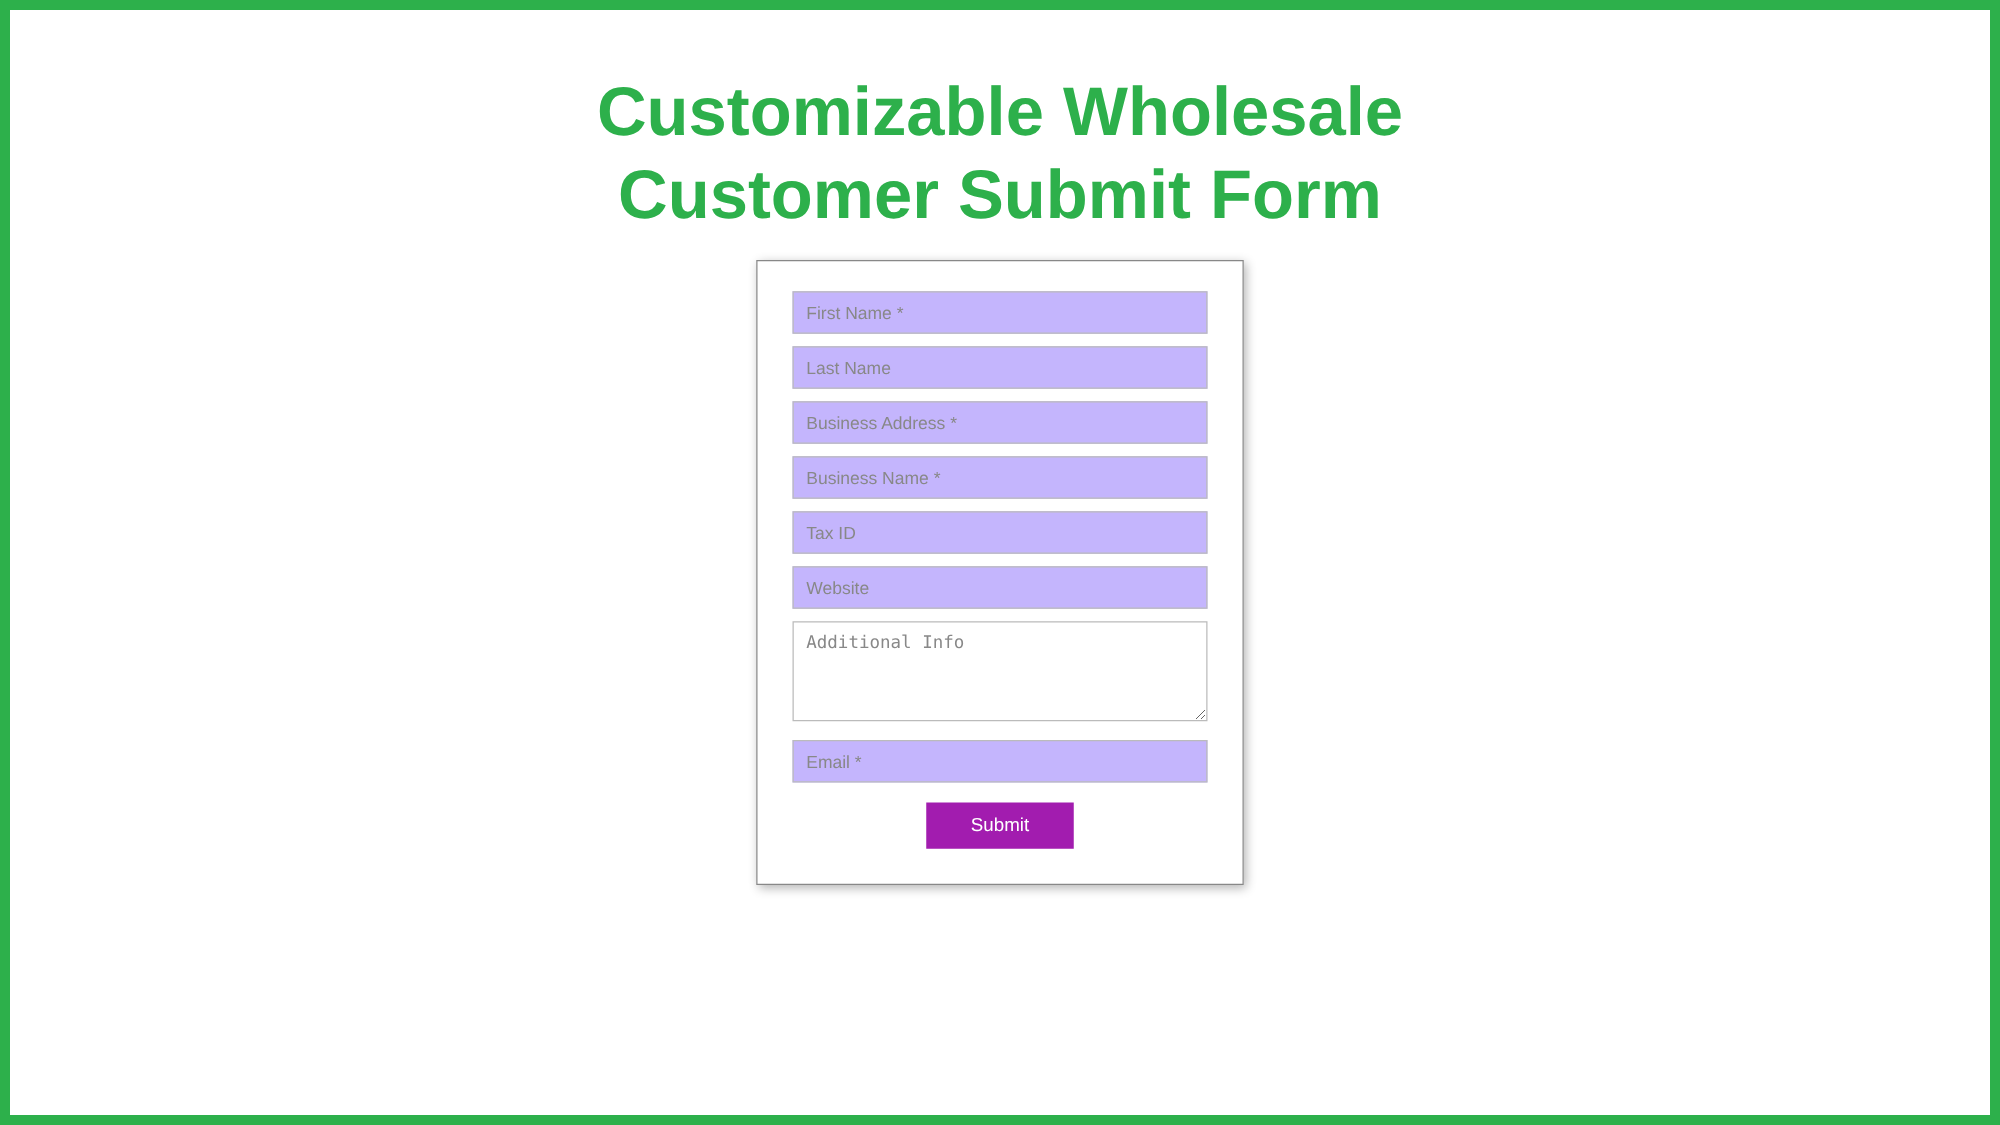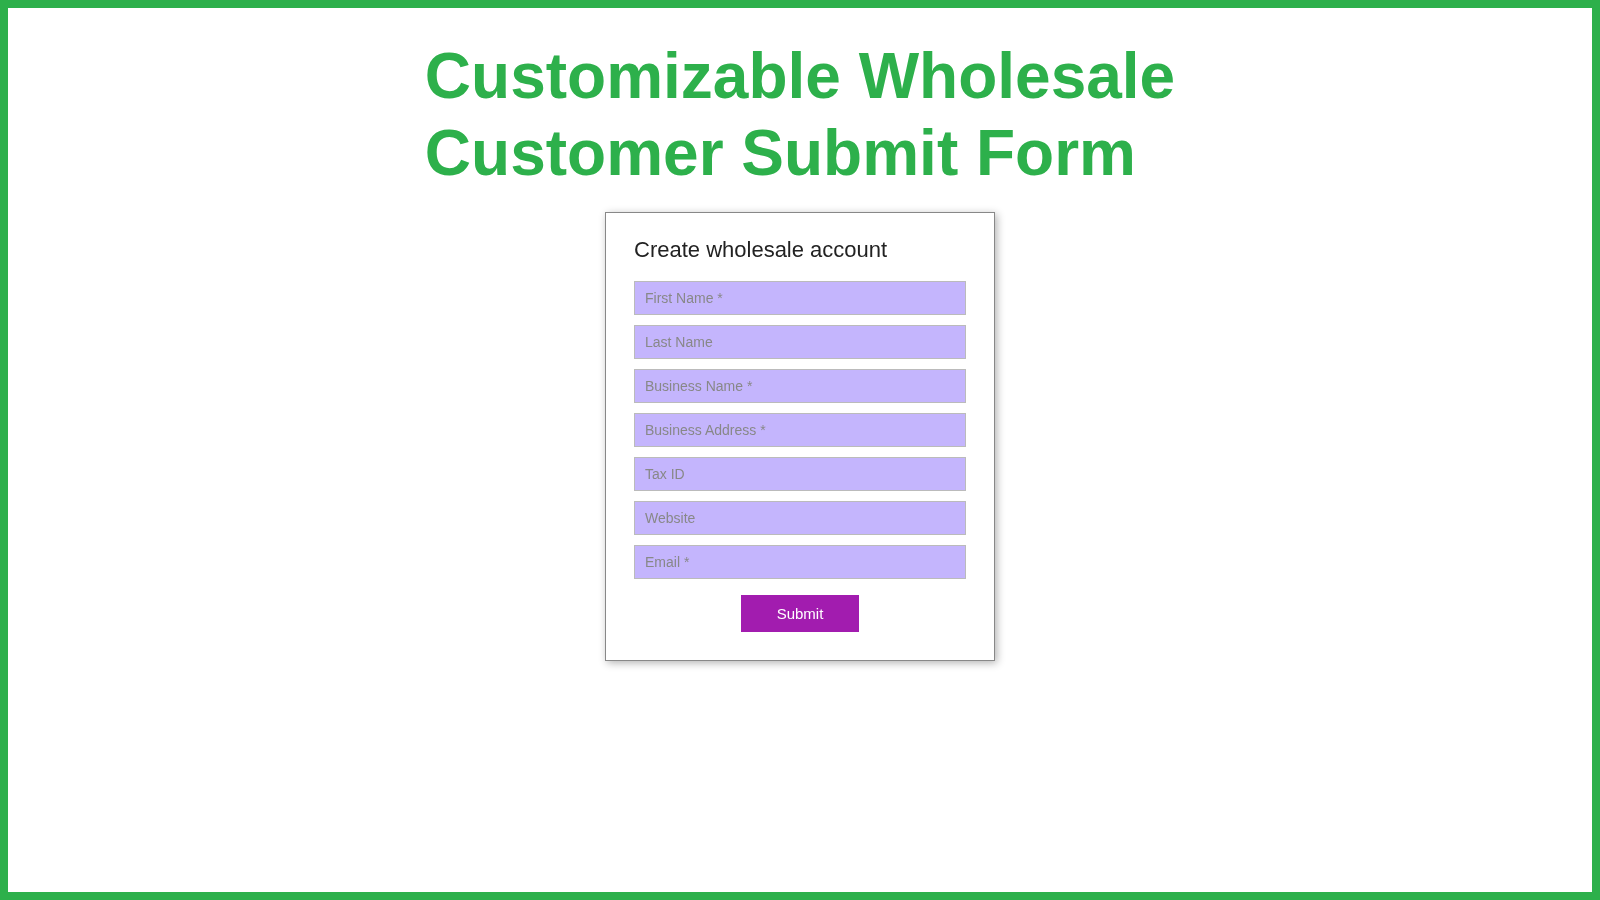--- a/index.html
+++ b/index.html
@@ -15,24 +15,24 @@
       border: 8px solid #2db04b;
       font-family: Arial, sans-serif;
       display: flex;
       flex-direction: column;
       align-items: center;
       overflow: hidden;
     }
 
     .page-title {
       color: #2db04b;
-      font-size: 64px;
+      font-size: 55px;
       font-weight: bold;
-      text-align: left;
-      margin-top: 30px;
+      text-align: center;
+      margin-top: 48px;
       margin-bottom: 20px;
       line-height: 1.2;
     }
 
     .form-card {
       background: #ffffff;
       border: 1px solid #888;
       box-shadow: 2px 2px 8px rgba(0,0,0,0.3);
       width: 390px;
       padding: 24px 28px 28px 28px;
@@ -94,38 +94,40 @@
   </style>
 </head>
 <body>
 
 <h1 class="page-title">
   <span>Customizable Wholesale</span><br>
   <span>Customer Submit Form</span>
 </h1>
 
 <div class="form-card">
-  <h2 class="form-heading">Create wholesale account</h2>
 
   <div class="form-group">
     <input class="form-input" type="text" placeholder="First Name *" style="">
   </div>
   <div class="form-group">
     <input class="form-input" type="text" placeholder="Last Name" style="">
   </div>
   <div class="form-group">
-    <input class="form-input" type="text" placeholder="Business Name *" style="">
+    <input class="form-input" type="text" placeholder="Business Address *" style="">
   </div>
   <div class="form-group">
-    <input class="form-input" type="text" placeholder="Business Address *" style="">
+    <input class="form-input" type="text" placeholder="Business Name *" style="">
   </div>
   <div class="form-group">
     <input class="form-input" type="text" placeholder="Tax ID" style="">
   </div>
   <div class="form-group">
     <input class="form-input" type="text" placeholder="Website" style="">
+  </div>
+  <div class="form-group">
+    <textarea class="form-textarea" placeholder="Additional Info" style=""></textarea>
   </div>
   <div class="form-group">
     <input class="form-input" type="email" placeholder="Email *" style="">
   </div>
 
   <button class="submit-btn">Submit</button>
 </div>
 
 </body></html>

